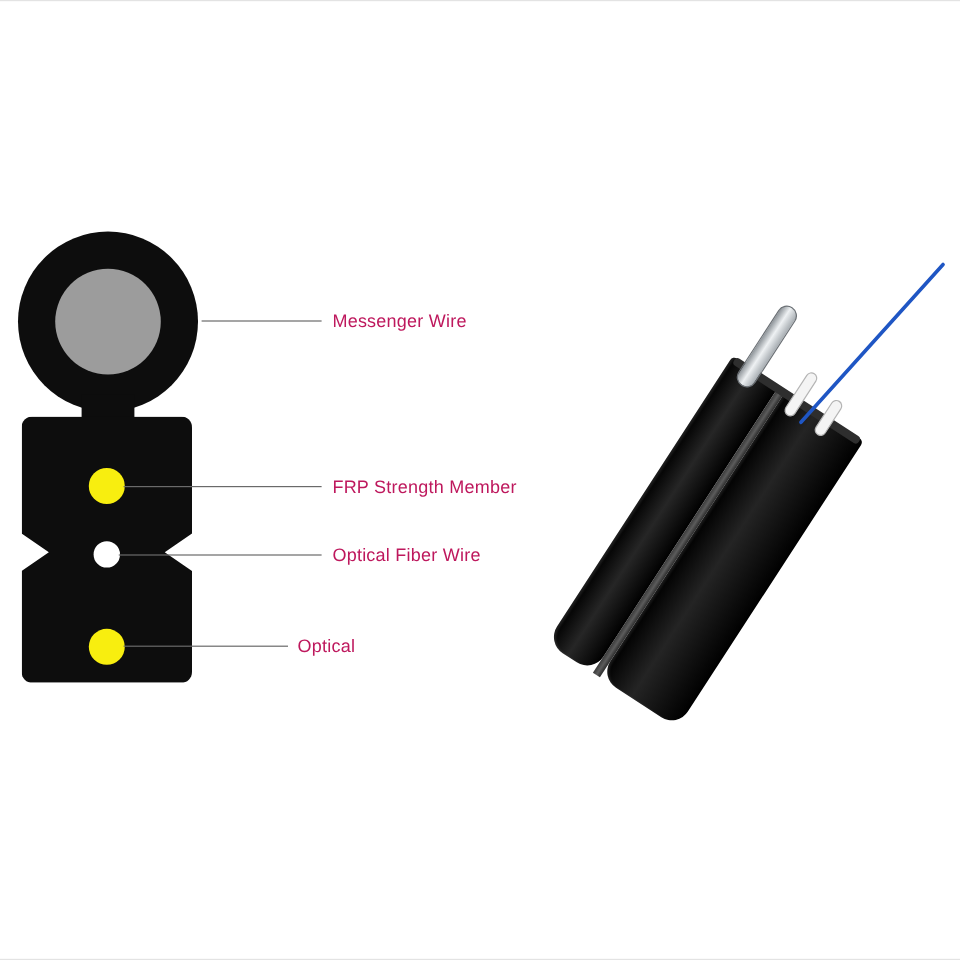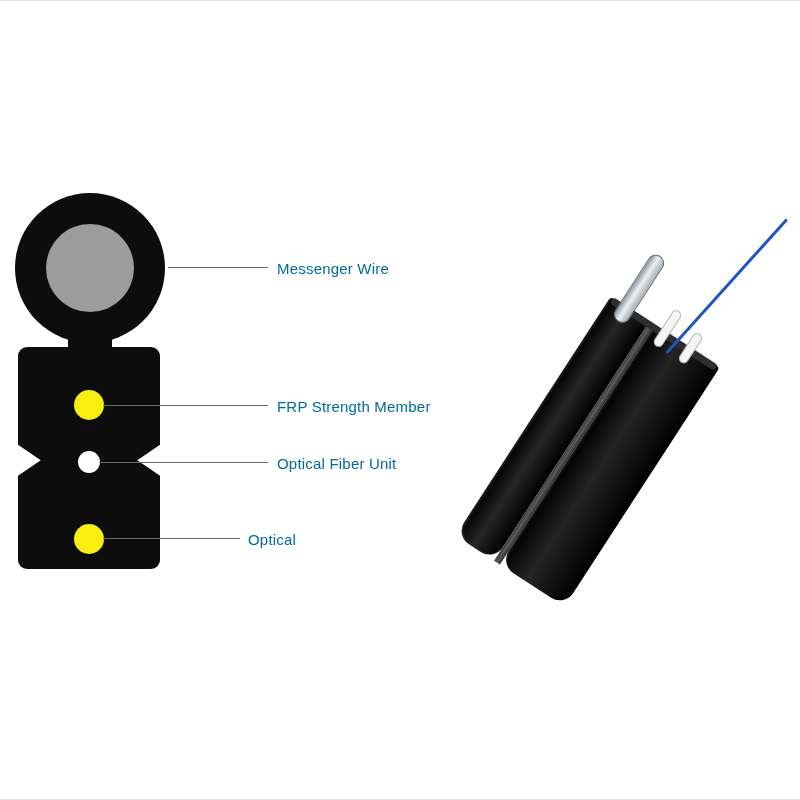--- a/index.html
+++ b/index.html
@@ -37,21 +37,21 @@
   .dot-jacket { left:74px; top:523px; width:30px; height:30px; background:#f8ee0f; }
 
   
   .line { position:absolute; height:0; border-top:1px solid #6a6a6a; }
   .line-messenger { left:168px; top:266px; width:100px; }
   .line-frp       { left:103px; top:404px; width:165px; }
   .line-fiber     { left:99px;  top:461px; width:169px; }
   .line-jacket    { left:103px; top:537px; width:137px; }
 
   .label {
-    position:absolute; font-size:15px; color:#0369a1; letter-spacing:.2px;
+    position:absolute; font-size:15px; color:#be185d; letter-spacing:.2px;
     transform:translateY(-50%); white-space:nowrap;
   }
   .label-messenger { left:277px; top:267px; }
   .label-frp       { left:277px; top:405px;text-align:center; }
   .label-fiber     { left:277px; top:462px; }
   .label-jacket    { left:248px; top:538px; }
 
   
   .cable3d {
     position:absolute; left:510px; top:505px; width:285px; height:130px;
@@ -112,21 +112,21 @@
     <div class="dot dot-jacket"></div>
   </div>
 
   <div class="line line-messenger"></div>
   <div class="line line-frp"></div>
   <div class="line line-fiber"></div>
   <div class="line line-jacket"></div>
 
   <div class="label label-messenger">Messenger Wire</div>
   <div class="label label-frp">FRP Strength Member</div>
-  <div class="label label-fiber">Optical Fiber Unit</div>
+  <div class="label label-fiber">Optical Fiber Wire</div>
   <div class="label label-jacket">Optical</div>
 
   <div class="cable3d">
     <div class="band-top"></div>
     <div class="groove"></div>
     <div class="band-bottom"></div>
     <div class="endface"></div>
     <div class="rod-messenger"></div>
     <div class="rod-frp1"></div>
     <div class="fiber-line"></div>

